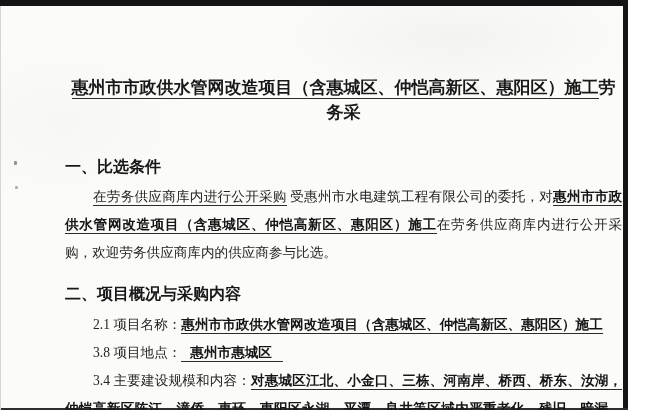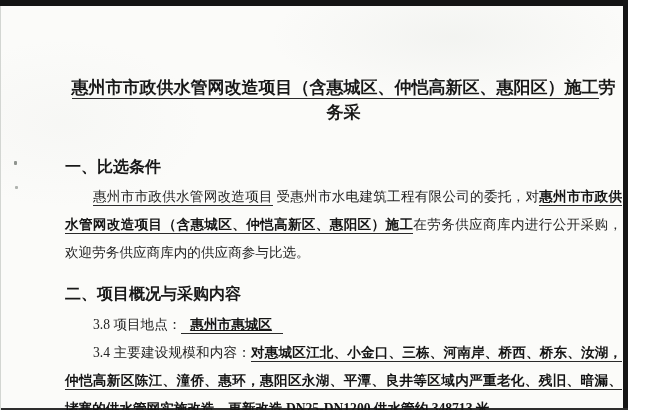--- a/index.html
+++ b/index.html
@@ -50,44 +50,45 @@
     font-size: 13.6px;
     line-height: 28px;
     text-align: justify;
     text-indent: 28px;
     color: #232323;
   }
   .para-1 { margin-top: 5px; }
   .items { margin-top: 6px; }
   .u { border-bottom: 1.3px solid #2b2b2b; padding-bottom: 1px; }
   .b { font-weight: bold; color: #151515; }
-  .u-pad { padding-left: 9px; padding-right: 11px; text-decoration: underline; }
+  .u-pad { padding-left: 9px; padding-right: 11px; }
 </style>
 </head>
 <body>
 
 <div class="scan">
   <div class="edge-top"></div>
   <div class="edge-right"></div>
   <div class="edge-bottom"></div>
   <div class="edge-left"></div>
   <div class="speck speck-1"></div>
   <div class="speck speck-2"></div>
 
   <div class="doc">
 
     <div class="title"><span class="u">惠州市市政供水管网改造项目（含惠城区、仲恺高新区、惠阳区）施工</span><span>劳务采</span><br></div>
 
     <div class="h-sec">一、比选条件</div>
 
-    <p class="body para-1"><span class="u">惠州市市政供水管网改造项目</span><span> 受惠州市水电建筑工程有限公司的委托，对</span><span class="u b">惠州市市政供水管网改造项目（含惠城区、仲恺高新区、惠阳区）施工</span><span>在劳务供应商库内进行公开采购，欢迎劳务供应商库内的供应商参与比选。</span></p>
+    <p class="body para-1"><span class="u">在劳务供应商库内进行公开采购</span><span> 受惠州市水电建筑工程有限公司的委托，对</span><span class="u b">惠州市市政供水管网改造项目（含惠城区、仲恺高新区、惠阳区）施工</span><span>在劳务供应商库内进行公开采购，欢迎劳务供应商库内的供应商参与比选。</span></p>
 
     <div class="h-sec h-sec-2">二、项目概况与采购内容</div>
 
     <div class="items">
+      <div class="body"><span>2.1 项目名称：</span><span class="u b">惠州市市政供水管网改造项目（含惠城区、仲恺高新区、惠阳区）施工</span></div>
 
       <div class="body"><span>3.8 项目地点：</span><span class="u b u-pad">惠州市惠城区</span></div>
 
       <p class="body"><span>3.4 主要建设规模和内容：</span><span class="u b">对惠城区江北、小金口、三栋、河南岸、桥西、桥东、汝湖，仲恺高新区陈江、潼侨、惠环，惠阳区永湖、平潭、良井等区域内严重老化、残旧、暗漏、堵塞的供水管网实施改造，更新改造 DN25-DN1200 供水管约 348713 米</span></p>
     </div>
 
   </div>
 </div>
 
 </body></html>

